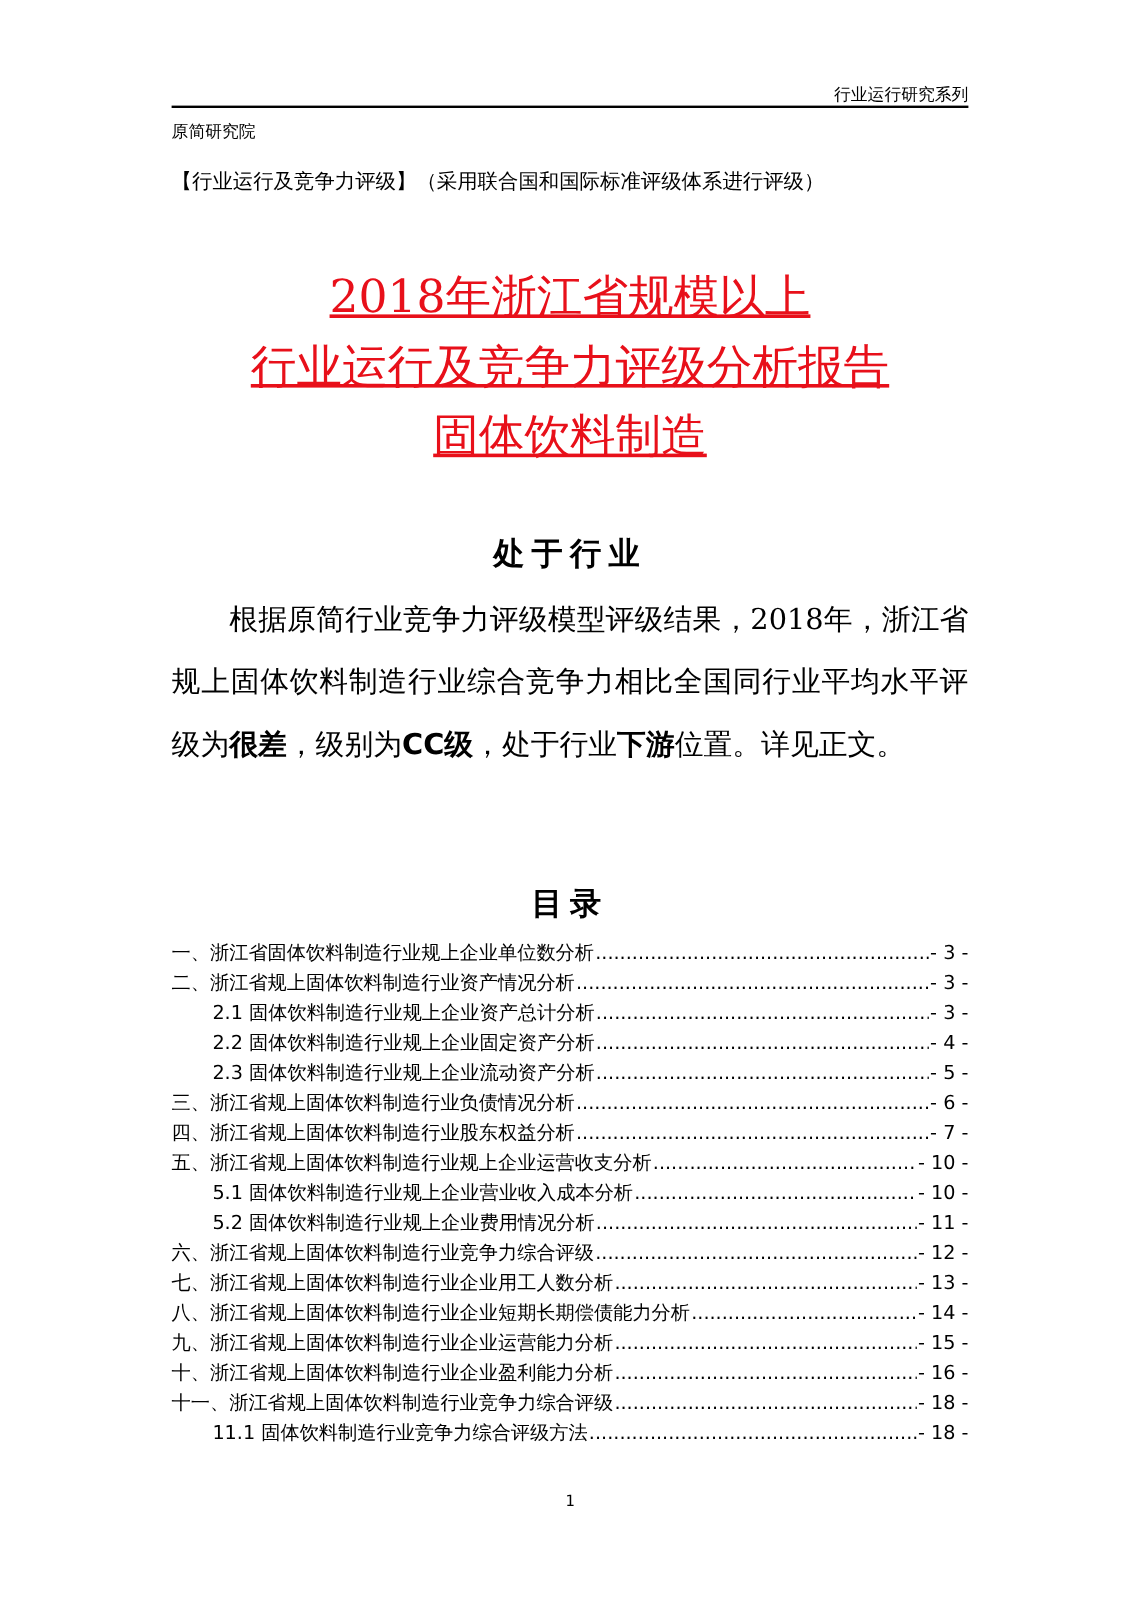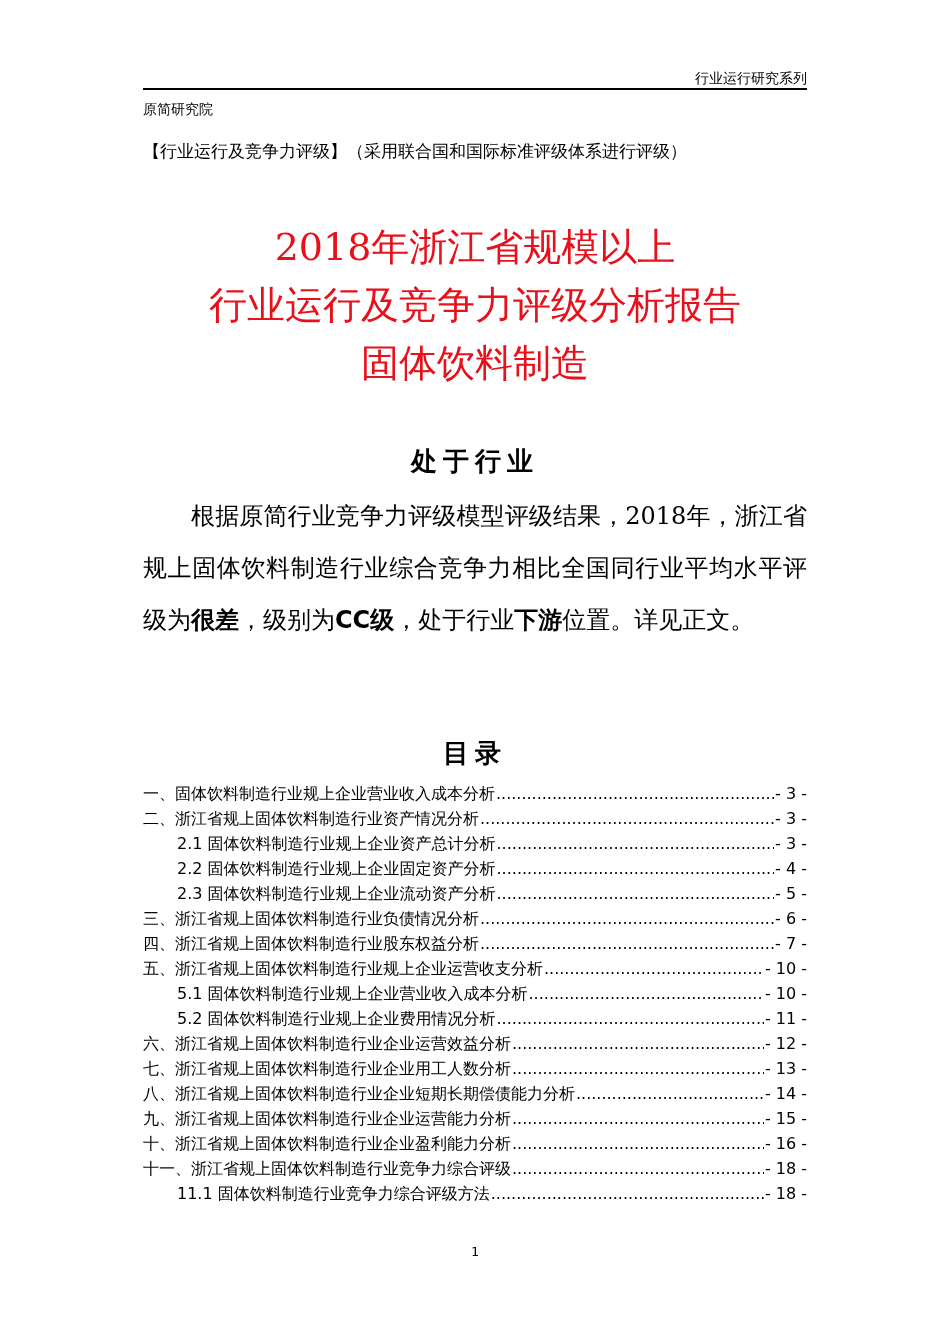--- a/index.html
+++ b/index.html
@@ -5,21 +5,21 @@
   html, body { margin: 0; padding: 0; background: #ffffff; }
   body { width: 950px; height: 1344px; position: relative; overflow: hidden;
          font-family: "DejaVu Serif", "Liberation Serif", serif; color: #000; }
   .header { position: absolute; left: 143px; top: 66px; width: 664px; height: 22px;
             border-bottom: 2px solid #000; font-family: "DejaVu Sans", sans-serif; font-size: 14px; }
   .header .left { position: absolute; left: 0; top: 2px; margin-top: 33px; }
   .header .right { position: absolute; right: 0; top: 4px; }
   .subtitle { position: absolute; left: 143px; top: 140px; width: 664px; 
               font-size: 17px; font-family: "DejaVu Sans", sans-serif; }
   .title { position: absolute; left: 143px; top: 218px; width: 664px; text-align: center;
-           color: #e8101a; font-size: 38px; line-height: 58px; font-family: "DejaVu Serif", serif; }
+           color: #e8101a; font-size: 38px; line-height: 58px; font-family: "DejaVu Serif", serif; text-decoration: underline; }
   .title div { white-space: nowrap; }
   .section-heading { position: absolute; left: 143px; width: 664px; text-align: center;
                      font-family: "DejaVu Sans", sans-serif; font-weight: bold; font-size: 26px; letter-spacing: 6px; }
   .summary-heading { top: 444px; }
   .summary { position: absolute; left: 143px; top: 490px; width: 664px; font-size: 24px;
              line-height: 52px; text-align: justify; }
   .summary p { margin: 0; text-indent: 48px; }
   .summary b { font-family: "DejaVu Sans", sans-serif; font-weight: bold; }
   .toc-heading { top: 736px; }
   .toc { position: absolute; left: 143px; top: 781px; width: 664px; font-size: 16px;
@@ -52,21 +52,21 @@
 <div class="section-heading summary-heading">处于行业</div>
 
 <div class="summary">
   <p><span>根据原简行业竞争力评级模型评级结果，2018年，浙江省规上固体饮料制造行业综合竞争力相比全国同行业平均水平评级为</span><b>很差</b><span>，级别为</span><b>CC级</b><span>，处于行业</span><b>下游</b><span>位置。详见正文。</span></p>
 </div>
 
 <div class="section-heading toc-heading">目录</div>
 
 <div class="toc">
   <div class="toc-row">
-      <span class="label">一、固体饮料制造行业规上企业营业收入成本分析</span>
+      <span class="label">一、浙江省固体饮料制造行业规上企业单位数分析</span>
       <span class="dots"></span>
       <span class="page">- 3 -</span>
     </div>
   <div class="toc-row">
       <span class="label">二、浙江省规上固体饮料制造行业资产情况分析</span>
       <span class="dots"></span>
       <span class="page">- 3 -</span>
     </div>
   <div class="toc-row level2">
       <span class="label">2.1 固体饮料制造行业规上企业资产总计分析</span>
@@ -102,21 +102,21 @@
       <span class="label">5.1 固体饮料制造行业规上企业营业收入成本分析</span>
       <span class="dots"></span>
       <span class="page">- 10 -</span>
     </div>
   <div class="toc-row level2">
       <span class="label">5.2 固体饮料制造行业规上企业费用情况分析</span>
       <span class="dots"></span>
       <span class="page">- 11 -</span>
     </div>
   <div class="toc-row">
-      <span class="label">六、浙江省规上固体饮料制造行业企业运营效益分析</span>
+      <span class="label">六、浙江省规上固体饮料制造行业竞争力综合评级</span>
       <span class="dots"></span>
       <span class="page">- 12 -</span>
     </div>
   <div class="toc-row">
       <span class="label">七、浙江省规上固体饮料制造行业企业用工人数分析</span>
       <span class="dots"></span>
       <span class="page">- 13 -</span>
     </div>
   <div class="toc-row">
       <span class="label">八、浙江省规上固体饮料制造行业企业短期长期偿债能力分析</span>

